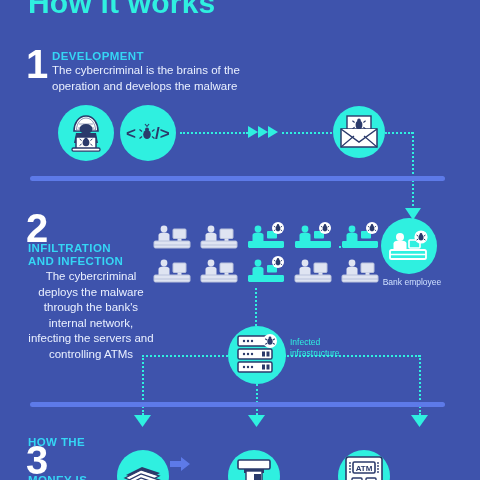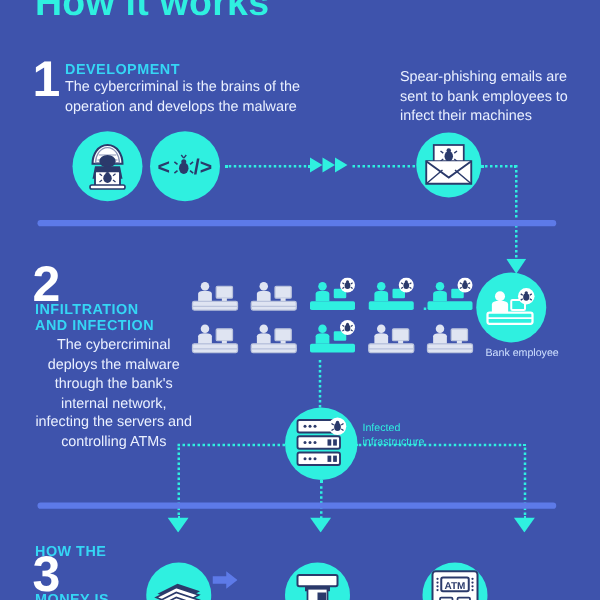--- a/index.html
+++ b/index.html
@@ -66,21 +66,20 @@
 <div class="stage">
 
   <div class="abs title">How it works</div>
 
   <div class="abs secnum" style="left:26px;top:44px;">1</div>
 
   <div class="abs body" style="left:52px;top:63px;width:190px;">The cybercriminal is the brains of the operation and develops the malware</div>
 
   <div class="abs kicker" style="left:52px;top:49px;">DEVELOPMENT</div>
 
-  <div class="abs body" style="left:320px;top:55px;width:135px;">Spear-phishing emails are sent to bank employees to infect their machines</div>
 
   <div class="abs circle" style="left:58px;top:105px;width:56px;height:56px;">
     <svg width="44" height="44" viewBox="0 0 44 44">
 
       <path d="M22 5 C14 5 10 13 10 20 L34 20 C34 13 30 5 22 5 Z" fill="#ffffff" stroke="#2b3a6b" stroke-width="1.6"></path>
       <path d="M22 7 C16 7 12.5 13.5 12.5 19 L31.5 19 C31.5 13.5 28 7 22 7 Z" fill="none" stroke="#8a94b5" stroke-width="1"></path>
       <line x1="14" y1="17" x2="30" y2="17" stroke="#8a94b5" stroke-width="0.9"></line>
       <line x1="15" y1="13" x2="29" y2="13" stroke="#8a94b5" stroke-width="0.9"></line>
 
       <ellipse cx="22" cy="18" rx="6.5" ry="5" fill="#2b3a6b"></ellipse>
@@ -293,21 +292,21 @@
       <line x1="3" y1="25.5" x2="39" y2="25.5" stroke="#ffffff" stroke-width="1.4"></line>
       <circle cx="34" cy="8" r="6.6" fill="#ffffff"></circle>
       <ellipse cx="34" cy="8.5" rx="2.5" ry="3" fill="#2b3a6b"></ellipse>
       <circle cx="34" cy="5.2" r="1.3" fill="#2b3a6b"></circle>
       <line x1="31.2" y1="7.2" x2="29.6" y2="6.1" stroke="#2b3a6b" stroke-width="1"></line>
       <line x1="36.8" y1="7.2" x2="38.4" y2="6.1" stroke="#2b3a6b" stroke-width="1"></line>
       <line x1="31.2" y1="10" x2="29.6" y2="11.1" stroke="#2b3a6b" stroke-width="1"></line>
       <line x1="36.8" y1="10" x2="38.4" y2="11.1" stroke="#2b3a6b" stroke-width="1"></line>
     </svg>
   </div>
-  <div class="abs caption" style="left:377px;top:277px;width:70px;text-align:right;">Bank employee</div>
+  <div class="abs caption" style="left:377px;top:277px;width:70px;text-align:center;">Bank employee</div>
 
   <div class="abs dot-v" style="left:255px;top:288px;height:38px;"></div>
 
   <div class="abs circle" style="left:228px;top:326px;width:58px;height:58px;">
     <svg width="46" height="44" viewBox="0 0 46 44">
       <rect x="4" y="3" width="34" height="10" rx="1.6" fill="#ffffff" stroke="#2b3a6b" stroke-width="1.5"></rect>
       <circle cx="10" cy="8" r="1.2" fill="#2b3a6b"></circle>
       <circle cx="14" cy="8" r="1.2" fill="#2b3a6b"></circle>
       <circle cx="18" cy="8" r="1.2" fill="#2b3a6b"></circle>
       <rect x="4" y="16" width="34" height="10" rx="1.6" fill="#ffffff" stroke="#2b3a6b" stroke-width="1.5"></rect>

